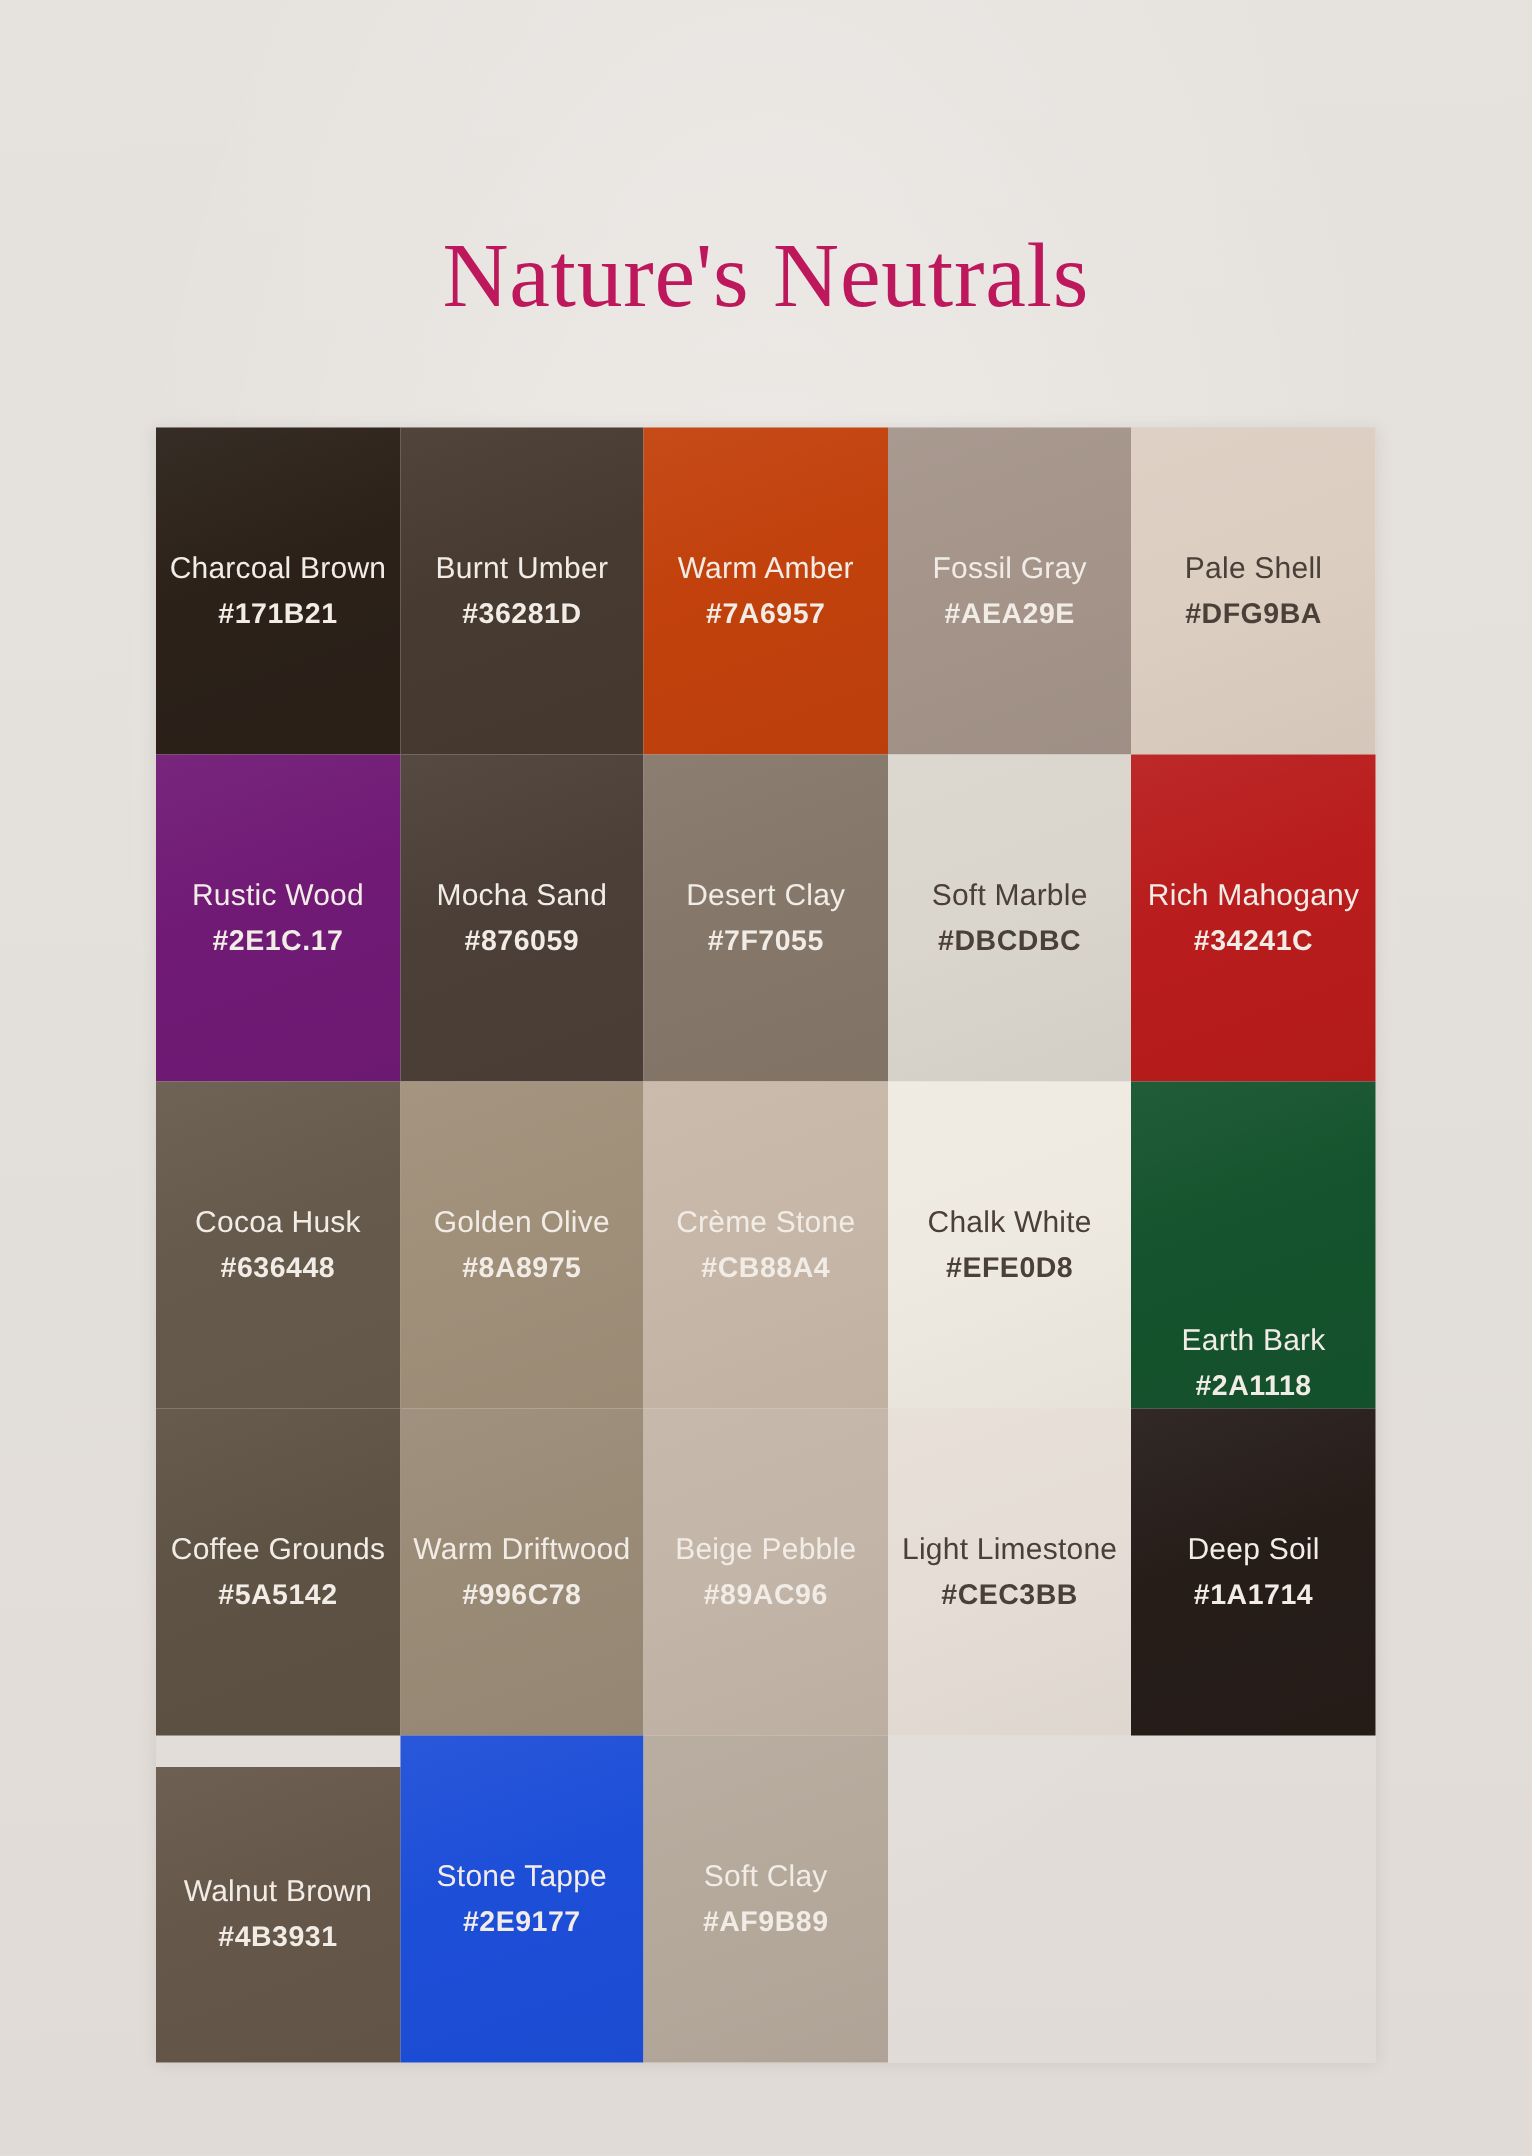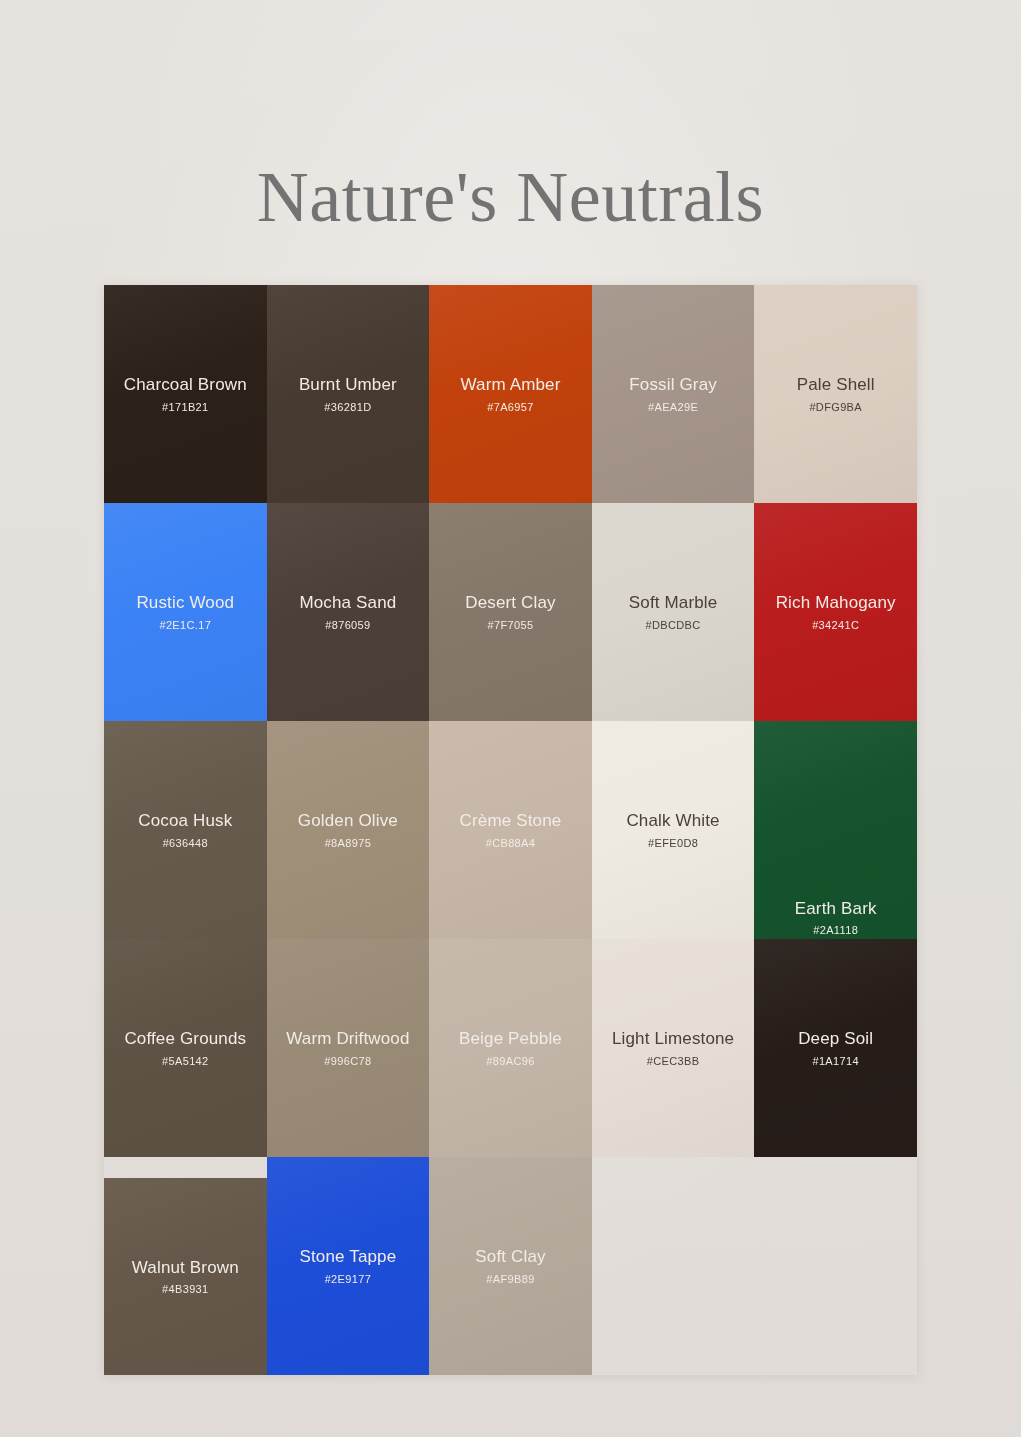--- a/index.html
+++ b/index.html
@@ -34,24 +34,24 @@
     height: 1437px;
   }
 
   .poster-title {
     position: absolute;
     top: 113px;
     left: 0;
     width: 1021px;
     text-align: center;
     font-family: "Liberation Serif", "DejaVu Serif", serif;
-    font-size: 72px;
+    font-size: 61px;
     font-weight: 400;
     letter-spacing: 0.5px;
-    color: #737373;
+    color: #be185d;
     line-height: 1.0;
     white-space: nowrap;
   }
 
   .palette-grid {
     position: absolute;
     left: 104px;
     top: 285px;
     width: 813px;
     height: 1090px;
@@ -81,29 +81,29 @@
 
   .swatch-text {
     position: relative;
     z-index: 2;
     text-align: center;
     line-height: 1.55;
   }
 
   .swatch-name {
     display: block;
-    font-size: 17px;
+    font-size: 20px;
     font-weight: 400;
     letter-spacing: 0.15px;
   }
 
   .swatch-hex {
     display: block;
-    font-size: 11px;
-    font-weight: 400;
+    font-size: 19px;
+    font-weight: 700;
     letter-spacing: 0.35px;
   }
 
   .swatch.light-label .swatch-text { color: #f2ece6; }
   .swatch.dark-label  .swatch-text { color: #4a4039; }
 </style>
 </head>
 <body>
 
 <div class="paper-grain"></div>
@@ -136,21 +136,21 @@
           <span class="swatch-name">Fossil Gray</span>
           <span class="swatch-hex">#AEA29E</span>
         </div>
       </div>
       <div class="swatch dark-label" style="background: rgb(220, 206, 193);">
         <div class="swatch-text">
           <span class="swatch-name">Pale Shell</span>
           <span class="swatch-hex">#DFG9BA</span>
         </div>
       </div>
-      <div class="swatch light-label" style="background: #3b82f6;">
+      <div class="swatch light-label" style="background: #701a75;">
         <div class="swatch-text">
           <span class="swatch-name">Rustic Wood</span>
           <span class="swatch-hex">#2E1C.17</span>
         </div>
       </div>
       <div class="swatch light-label" style="background: rgb(76, 63, 55);">
         <div class="swatch-text">
           <span class="swatch-name">Mocha Sand</span>
           <span class="swatch-hex">#876059</span>
         </div>

